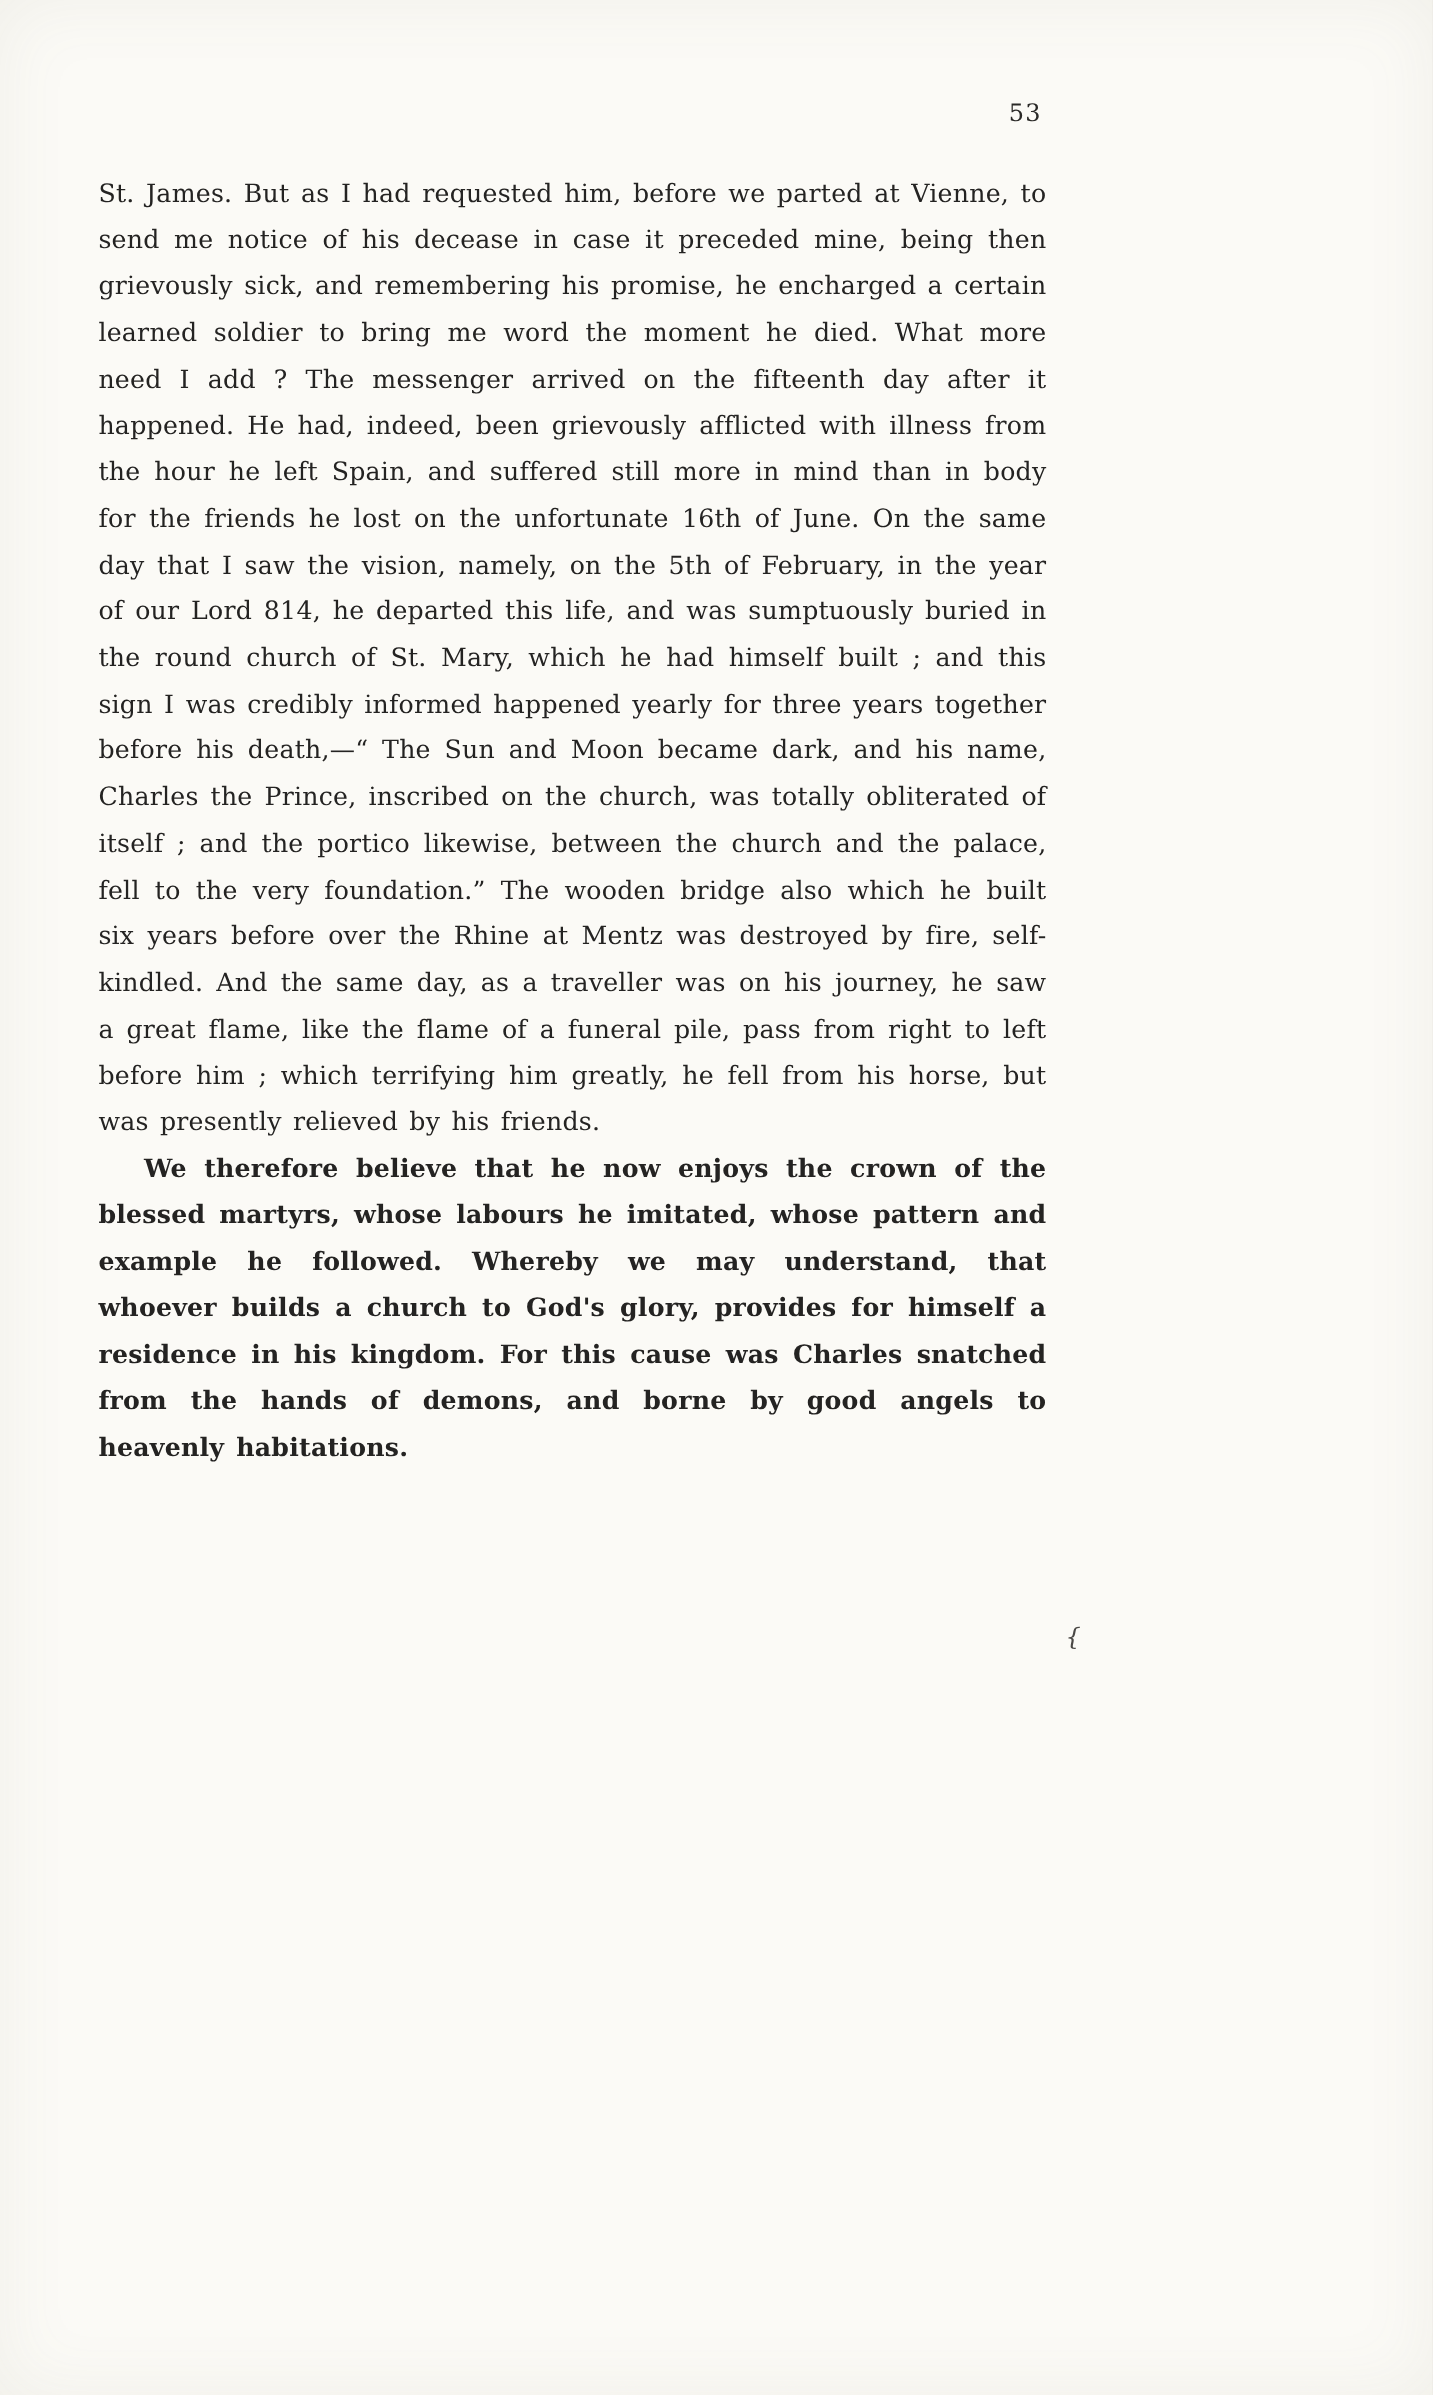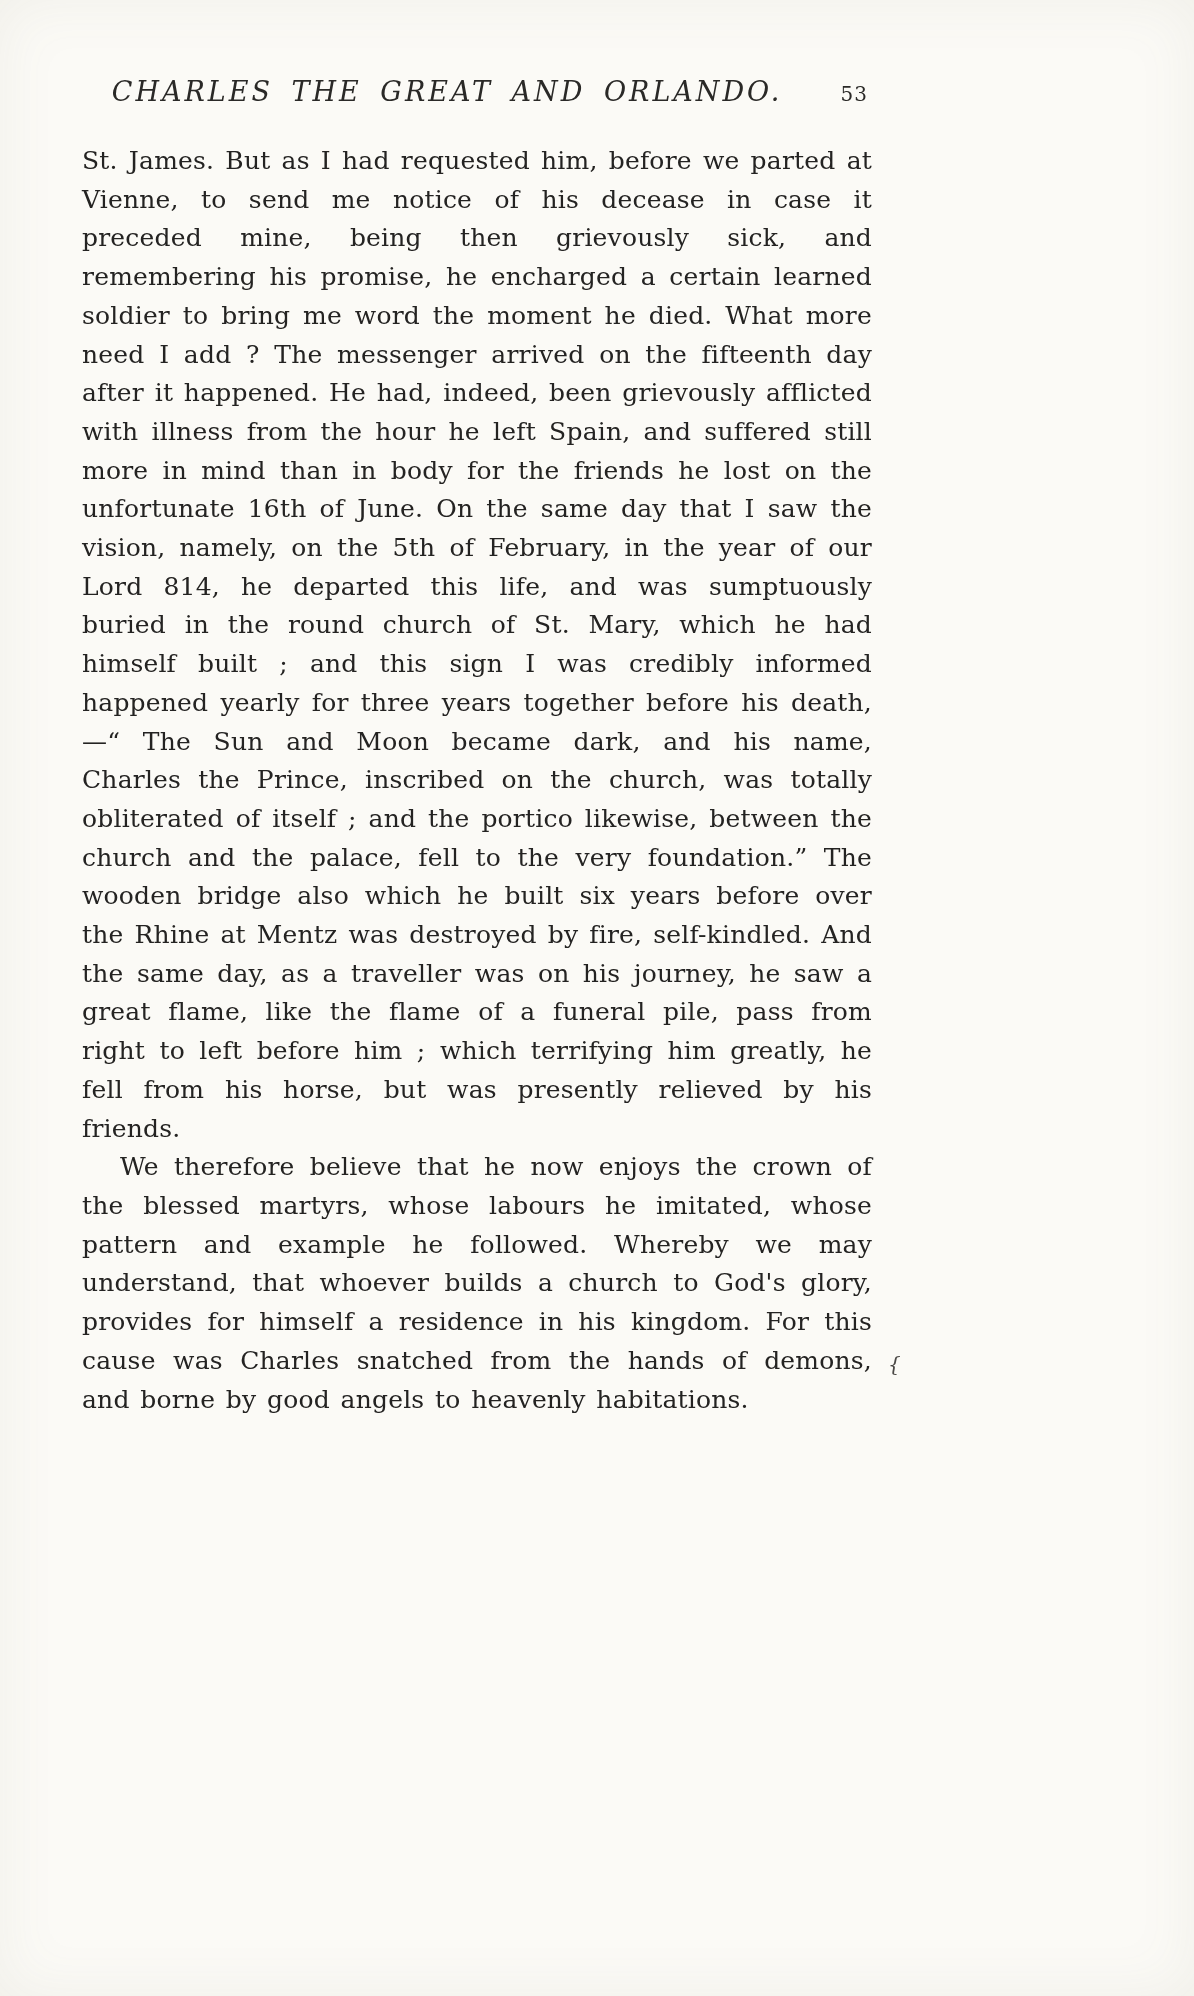--- a/index.html
+++ b/index.html
@@ -45,47 +45,47 @@
   .page-number {
     position: absolute;
     right: 4px;
     top: 6px;
     font-size: 20px;
     letter-spacing: 1px;
     color: #2a2927;
   }
   .body-text p {
     margin: 0;
-    font-size: 25px;
+    font-size: 21px;
     line-height: 38.7px;
     text-align: justify;
     letter-spacing: 0.2px;
     word-spacing: 2.5px;
     color: #242322;
   }
   .body-text p.indented {
     text-indent: 38px;
+    font-weight: bold;
   }
   .printers-mark {
     position: absolute;
     left: 806px;
     top: 1276px;
     font-size: 20px;
     font-style: italic;
     color: #4a4845;
   }
 </style>
 </head>
 <body>
 
 <div class="page">
   <div class="text-block">
 
     <div class="running-header">
-      <div class="running-title">CHARLES THE GREAT AND ORLANDO.</div>
       <div class="page-number">53</div>
     </div>
 
     <div class="body-text">
       <p>St. James. But as I had requested him, before we parted at Vienne, to send me notice of his decease in case it preceded mine, being then grievously sick, and remembering his promise, he encharged a certain learned soldier to bring me word the moment he died. What more need I add ? The messenger arrived on the fifteenth day after it happened. He had, indeed, been grievously afflicted with illness from the hour he left Spain, and suffered still more in mind than in body for the friends he lost on the unfortunate 16th of June. On the same day that I saw the vision, namely, on the 5th of February, in the year of our Lord 814, he departed this life, and was sumptuously buried in the round church of St. Mary, which he had himself built ; and this sign I was credibly informed happened yearly for three years together before his death,—“ The Sun and Moon became dark, and his name, Charles the Prince, inscribed on the church, was totally obliterated of itself ; and the portico likewise, between the church and the palace, fell to the very foundation.” The wooden bridge also which he built six years before over the Rhine at Mentz was destroyed by fire, self-kindled. And the same day, as a traveller was on his journey, he saw a great flame, like the flame of a funeral pile, pass from right to left before him ; which terrifying him greatly, he fell from his horse, but was presently relieved by his friends.</p>
       <p class="indented">We therefore believe that he now enjoys the crown of the blessed martyrs, whose labours he imitated, whose pattern and example he followed. Whereby we may understand, that whoever builds a church to God's glory, provides for himself a residence in his kingdom. For this cause was Charles snatched from the hands of demons, and borne by good angels to heavenly habitations.</p>
     </div>
 
     <div class="printers-mark">{</div>
   </div>

